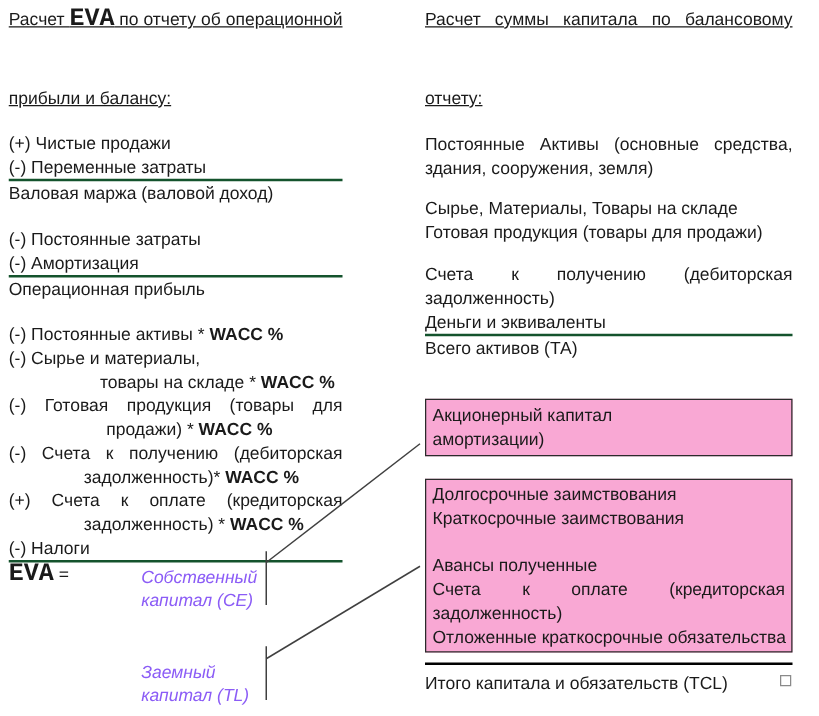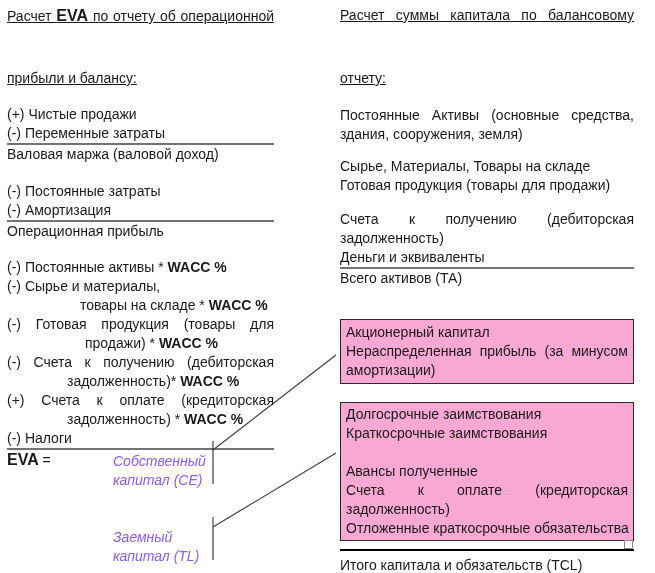--- a/index.html
+++ b/index.html
@@ -7,23 +7,23 @@
     position:relative;width:655px;height:573px;background:#ffffff;
     font-family:"Liberation Sans",sans-serif;font-size:14px;line-height:19px;
     color:#1a1a1a;overflow:hidden;
   }
   .col{position:absolute;top:0;box-sizing:border-box;}
   .col-left{left:2px;width:272px;padding-left:5px;}
   .col-right{left:336px;width:298px;padding-left:4px;}
   .line{height:19px;white-space:nowrap;}
   .jline{height:19px;text-align:justify;text-align-last:justify;}
   .u{text-decoration:underline;margin-top:44px;}
-  .rule{border-bottom:2px solid #737373;}
+  .rule{border-bottom:2px solid #14532d;}
   .b{font-weight:bold;}
-  .eva-serif{font-family:Liberation Sans, sans-serif;font-weight:bold;font-size:16px;}
+  .eva-serif{font-family:Liberation Mono, monospace;font-weight:bold;font-size:20px;}
   .ind60{padding-left:60px;}
   .ind73{padding-left:73px;}
   .ind78{padding-left:78px;}
   .gray-box{
     box-sizing:border-box;width:100%;border:1px solid #2b2b2b;
     background:#f9a8d4;padding:3px 5px;
   }
   .box2{padding:2px 5px;}
   .total-line{border-top:2px solid #000;padding-top:5px;height:24px;white-space:nowrap;}
   .callout{
@@ -76,21 +76,20 @@
     <div class="line">Сырье, Материалы, Товары на складе</div>
     <div class="line">Готовая продукция (товары для продажи)</div>
     <div style="height:15px"></div>
     <div class="jline">Счета к получению (дебиторская</div>
     <div class="line">задолженность)</div>
     <div class="line rule">Деньги и эквиваленты</div>
     <div class="line">Всего активов (ТА)</div>
     <div style="height:31px"></div>
     <div class="gray-box">
       <div class="line">Акционерный капитал</div>
-      <div class="jline">Нераспределенная прибыль (за минусом</div>
       <div class="line">амортизации)</div>
     </div>
     <div style="height:18px"></div>
     <div class="gray-box box2">
       <div class="line">Долгосрочные заимствования</div>
       <div class="line">Краткосрочные заимствования</div>
       <div class="line"></div>
       <div class="line">Авансы полученные</div>
       <div class="jline">Счета к оплате (кредиторская</div>
       <div class="line">задолженность)</div>

